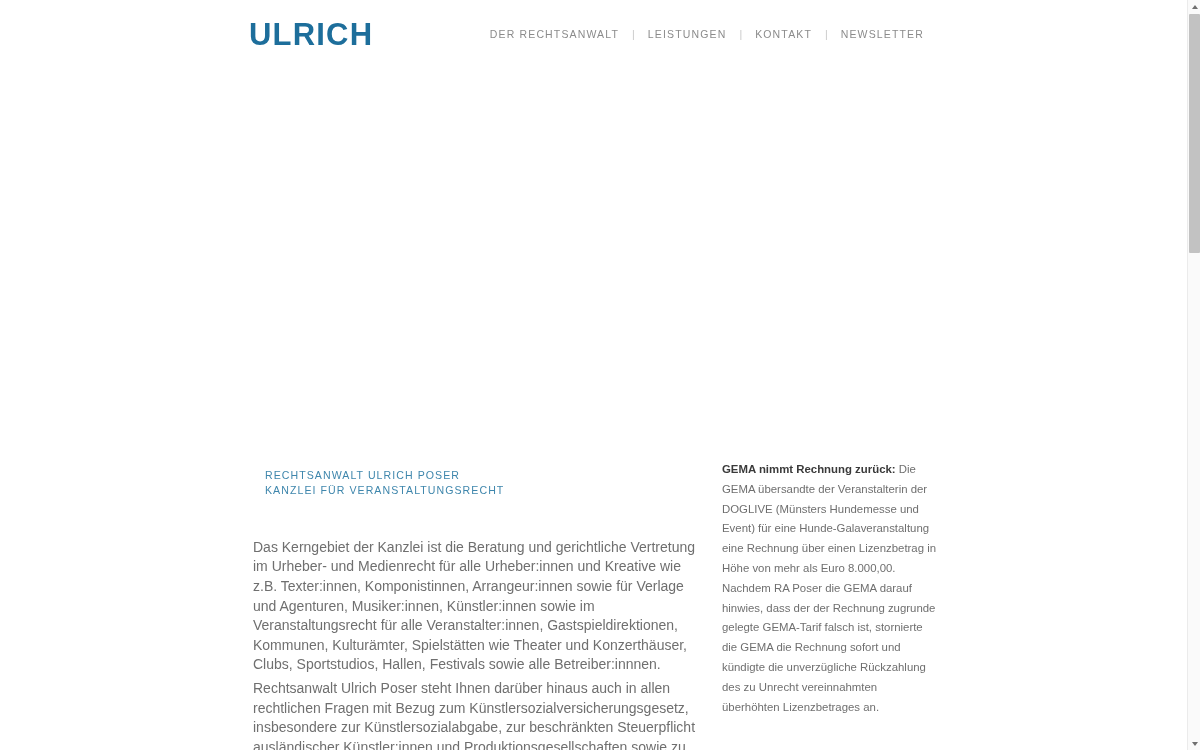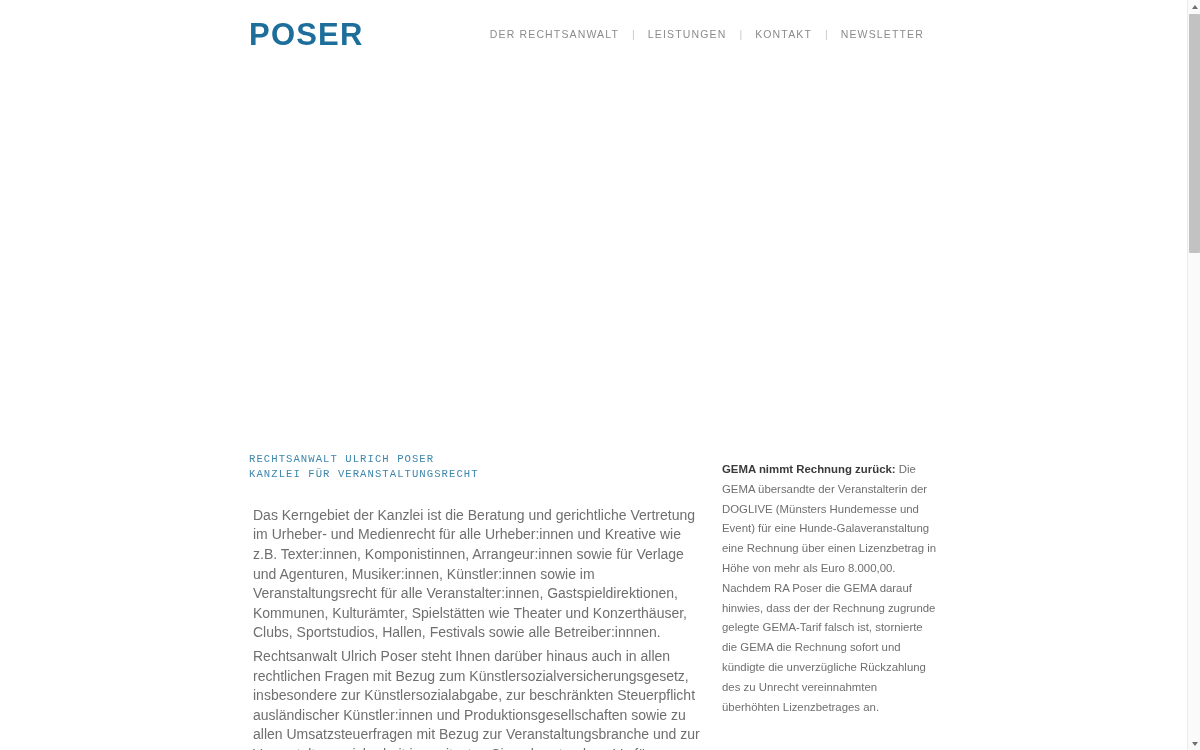--- a/index.html
+++ b/index.html
@@ -106,23 +106,22 @@
     color: #3e86ac;
     font-size: 10.6px;
     letter-spacing: 1.05px;
     text-transform: uppercase;
     line-height: 15.4px;
     font-weight: 400;
     margin: 0;
   }
 
   .heading-block {
-    margin: 0;
+    margin: 16px;
     padding-top: 13px;
-    font-family: Liberation Mono, monospace;
   }
 
   .body-text {
     color: #6f6f6f;
     font-size: 14px;
     line-height: 19.6px;
     margin: 4px;
     font-weight: 400;
   }
   .body-text + .body-text { margin-top: 0; }
@@ -191,21 +190,21 @@
     bottom: 13px;
     cursor: pointer;
   }
 </style>
 </head>
 <body>
 
 <div class="page">
 
   <header class="site-header">
-    <div class="logo">POSER</div>
+    <div class="logo">ULRICH</div>
 
     <nav class="main-nav">
       <a class="nav-item">DER RECHTSANWALT</a>
       <span class="nav-sep">|</span>
       <a class="nav-item">LEISTUNGEN</a>
       <span class="nav-sep">|</span>
       <a class="nav-item">KONTAKT</a>
       <span class="nav-sep">|</span>
       <a class="nav-item">NEWSLETTER</a>
     </nav>

